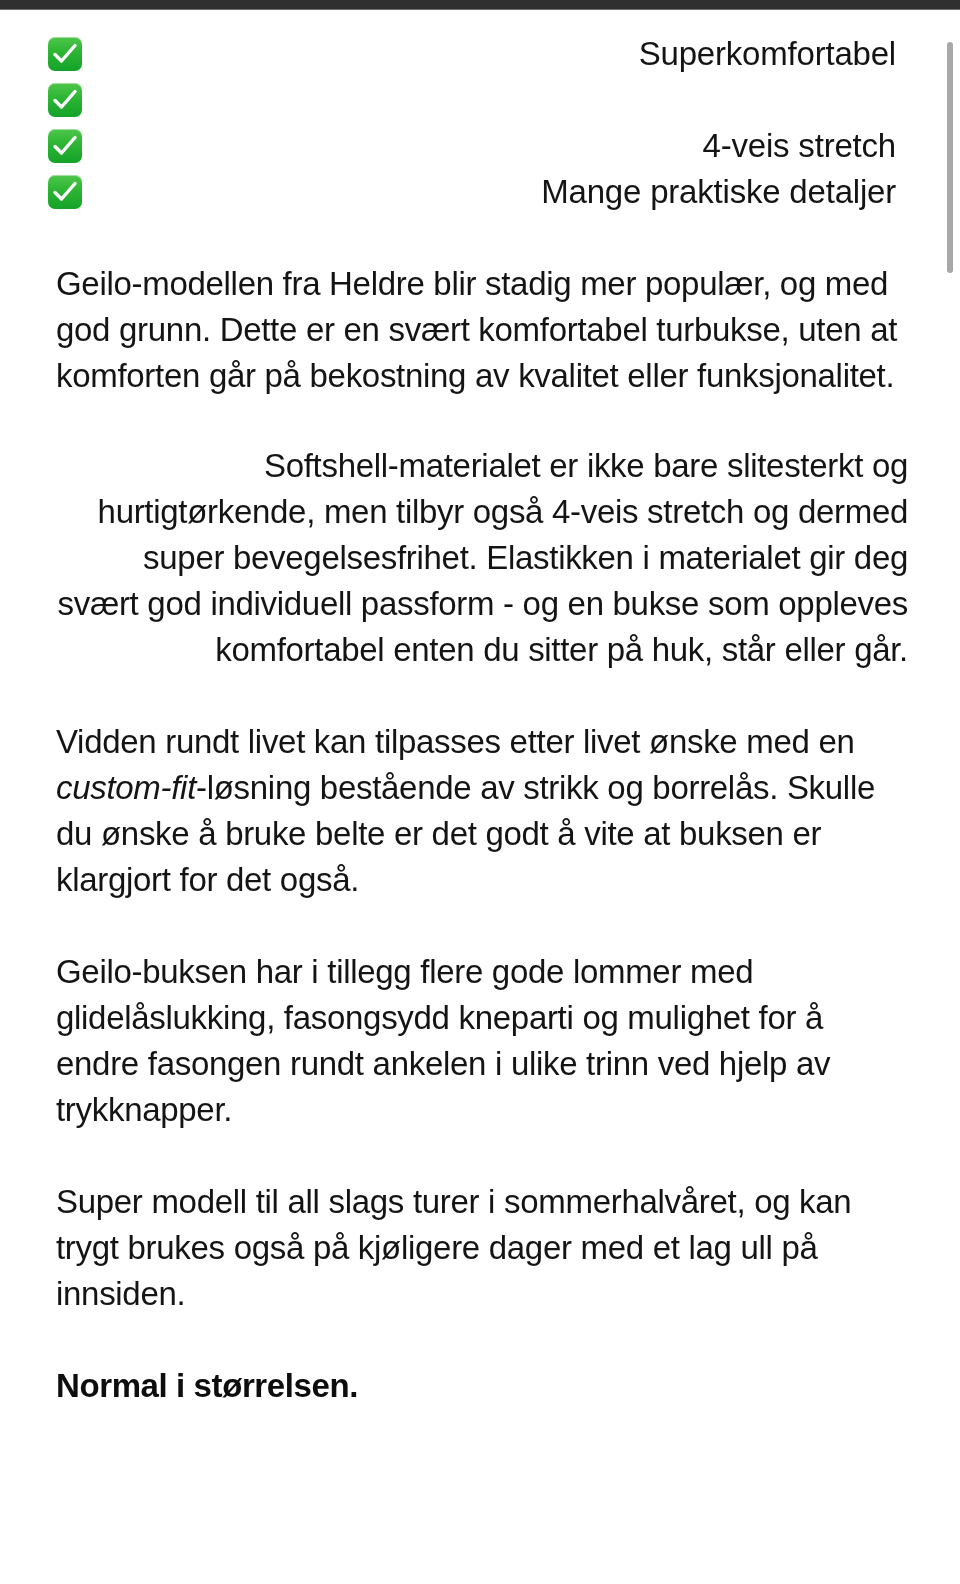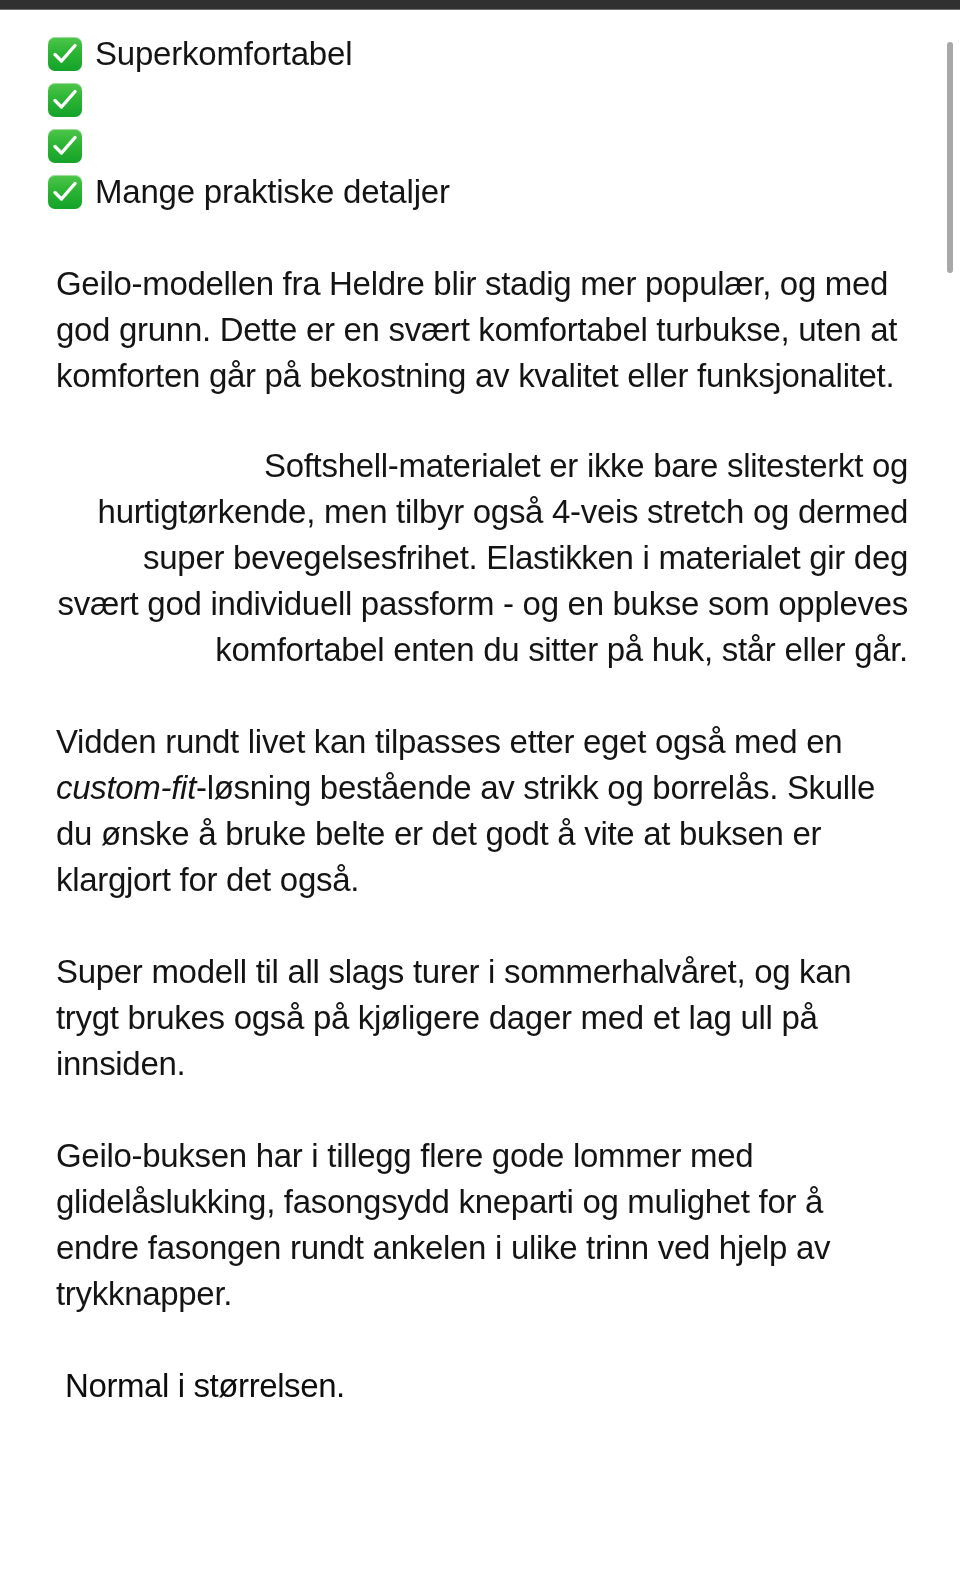--- a/index.html
+++ b/index.html
@@ -65,20 +65,21 @@
     list-style: none;
     margin: 0;
     padding: 0;
   }
   .feature-item {
     display: flex;
     align-items: flex-start;
     height: 46px;
     line-height: 46px;
     white-space: nowrap;
+    justify-content: space-between;
   }
   .check-emoji {
     display: inline-block;
     position: relative;
     width: 34px;
     height: 34px;
     min-width: 34px;
     margin-top: 6px;
     margin-right: 13px;
     border-radius: 7px;
@@ -116,23 +117,23 @@
   #paragraph-4 { margin-top: 46px; }
   #paragraph-5 { margin-top: 46px; }
 
   .italic-term { font-style: italic; }
 
   #size-note {
     font-size: 33px;
     line-height: 46px;
     color: #0d0d0d;
     letter-spacing: -0.4px;
-    margin: 17px;
+    margin: 8px;
     margin-top: 46px;
-    font-weight: 400;
+    font-weight: 700;
   }
 </style>
 </head>
 <body>
 
 <div id="browser-chrome"></div>
 
 <div id="page-content">
   <div class="content-inner">
 
@@ -154,43 +155,44 @@
           </svg>
         </span>
       </li>
 
       <li class="feature-item">
         <span class="check-emoji">
           <svg viewBox="0 0 26 24" xmlns="http://www.w3.org/2000/svg" aria-hidden="true">
             <path d="M3 12.5 L9.5 19 L23 3.5" fill="none" stroke="#ffffff" stroke-width="3.4" stroke-linecap="round" stroke-linejoin="round"></path>
           </svg>
         </span>
+        <span class="feature-label">4-veis stretch</span>
       </li>
 
       <li class="feature-item">
         <span class="check-emoji">
           <svg viewBox="0 0 26 24" xmlns="http://www.w3.org/2000/svg" aria-hidden="true">
             <path d="M3 12.5 L9.5 19 L23 3.5" fill="none" stroke="#ffffff" stroke-width="3.4" stroke-linecap="round" stroke-linejoin="round"></path>
           </svg>
         </span>
         <span class="feature-label">Mange praktiske detaljer</span>
       </li>
 
 
     </ul>
 
     <p id="paragraph-1" class="body-paragraph">Geilo-modellen fra Heldre blir stadig mer populær, og med god grunn. Dette er en svært komfortabel turbukse, uten at komforten går på bekostning av kvalitet eller funksjonalitet.</p>
 
     <p id="paragraph-2" class="body-paragraph">Softshell-materialet er ikke bare slitesterkt og hurtigtørkende, men tilbyr også 4-veis stretch og dermed super bevegelsesfrihet. Elastikken i materialet gir deg svært god individuell passform - og en bukse som oppleves komfortabel enten du sitter på huk, står eller går.</p>
 
-    <p id="paragraph-3" class="body-paragraph"><span>Vidden rundt livet kan tilpasses etter eget også med en </span><em class="italic-term">custom-fit</em><span>-løsning bestående av strikk og borrelås. Skulle du ønske å bruke belte er det godt å vite at buksen er klargjort for det også.</span></p>
+    <p id="paragraph-3" class="body-paragraph"><span>Vidden rundt livet kan tilpasses etter livet ønske med en </span><em class="italic-term">custom-fit</em><span>-løsning bestående av strikk og borrelås. Skulle du ønske å bruke belte er det godt å vite at buksen er klargjort for det også.</span></p>
+
+    <p id="paragraph-4" class="body-paragraph">Geilo-buksen har i tillegg flere gode lommer med glidelåslukking, fasongsydd kneparti og mulighet for å endre fasongen rundt ankelen i ulike trinn ved hjelp av trykknapper.</p>
 
     <p id="paragraph-5" class="body-paragraph">Super modell til all slags turer i sommerhalvåret, og kan trygt brukes også på kjøligere dager med et lag ull på innsiden.</p>
-
-    <p id="paragraph-4" class="body-paragraph">Geilo-buksen har i tillegg flere gode lommer med glidelåslukking, fasongsydd kneparti og mulighet for å endre fasongen rundt ankelen i ulike trinn ved hjelp av trykknapper.</p>
 
     <p id="size-note">Normal i størrelsen.</p>
 
   </div>
 </div>
 
 <div id="scrollbar-track">
   <div id="scrollbar-thumb"></div>
 </div>
 

